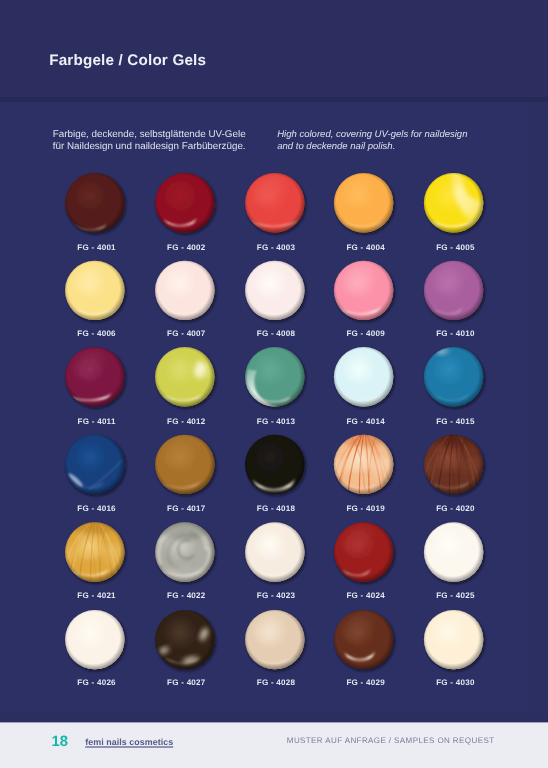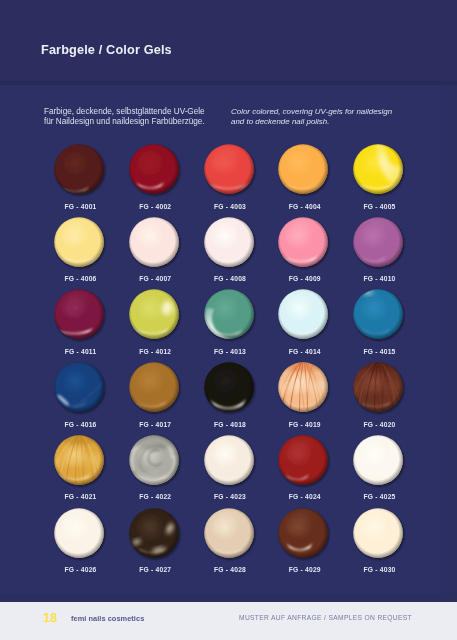--- a/index.html
+++ b/index.html
@@ -13,38 +13,38 @@
   .intro{position:absolute;top:106.5px;font-size:8.2px;color:#dde0ed;line-height:10.0px;}
   .intro-de{left:44px;}
   .intro-en{left:231px;font-style:italic;font-size:7.95px;}
   .grid{position:absolute;left:0;top:0;}
   .cell{position:absolute;width:50px;}
   .swatch{position:relative;width:50px;height:51px;}
   .label{position:absolute;top:58.6px;left:-12.5px;width:78px;text-align:center;
          font-size:6.7px;color:#e4e7f1;font-weight:bold;letter-spacing:.22px;}
   .fbar{position:absolute;left:0;top:594px;width:457px;height:8px;background:#2b2e5f;}
   .footer{position:absolute;left:0;top:602px;width:457px;height:38px;background:#ebedf2;}
-  .pg{position:absolute;left:43px;top:610.5px;font-size:12.4px;font-weight:bold;color:#fde047;}
-  .brand{position:absolute;left:71px;top:613.5px;font-size:7.4px;font-weight:bold;color:#555a88;letter-spacing:.05px;}
+  .pg{position:absolute;left:43px;top:610.5px;font-size:12.4px;font-weight:bold;color:#14b8a6;}
+  .brand{position:absolute;left:71px;top:613.5px;font-size:7.4px;font-weight:bold;color:#555a88;letter-spacing:.05px;text-decoration:underline;}
   .muster{position:absolute;left:239px;top:613.6px;font-size:6.7px;color:#787ca2;letter-spacing:.33px;}
 </style>
 </head>
 <body>
 
 <div class="page">
   <div class="top-band"></div>
   <div class="divider"></div>
   <div class="title">Farbgele / Color Gels</div>
 
   <div class="intro intro-de">
     <div>Farbige, deckende, selbstglättende UV-Gele</div>
     <div>für Naildesign und naildesign Farbüberzüge.</div>
   </div>
   <div class="intro intro-en">
-    <div>Color colored, covering UV-gels for naildesign</div>
+    <div>High colored, covering UV-gels for naildesign</div>
     <div>and to deckende nail polish.</div>
   </div>
 
   <div class="grid" id="grid">
       <div class="cell" style="left: 54px; top: 144px;">
         <div class="swatch">
           <svg width="64" height="65" viewBox="-14 -14 128 130" style="position:absolute;left:-7px;top:-7px">
   <defs>
     <radialGradient id="bgs0" cx="42%" cy="38%" r="72%">
       <stop offset="0%" stop-color="#642821"></stop>

